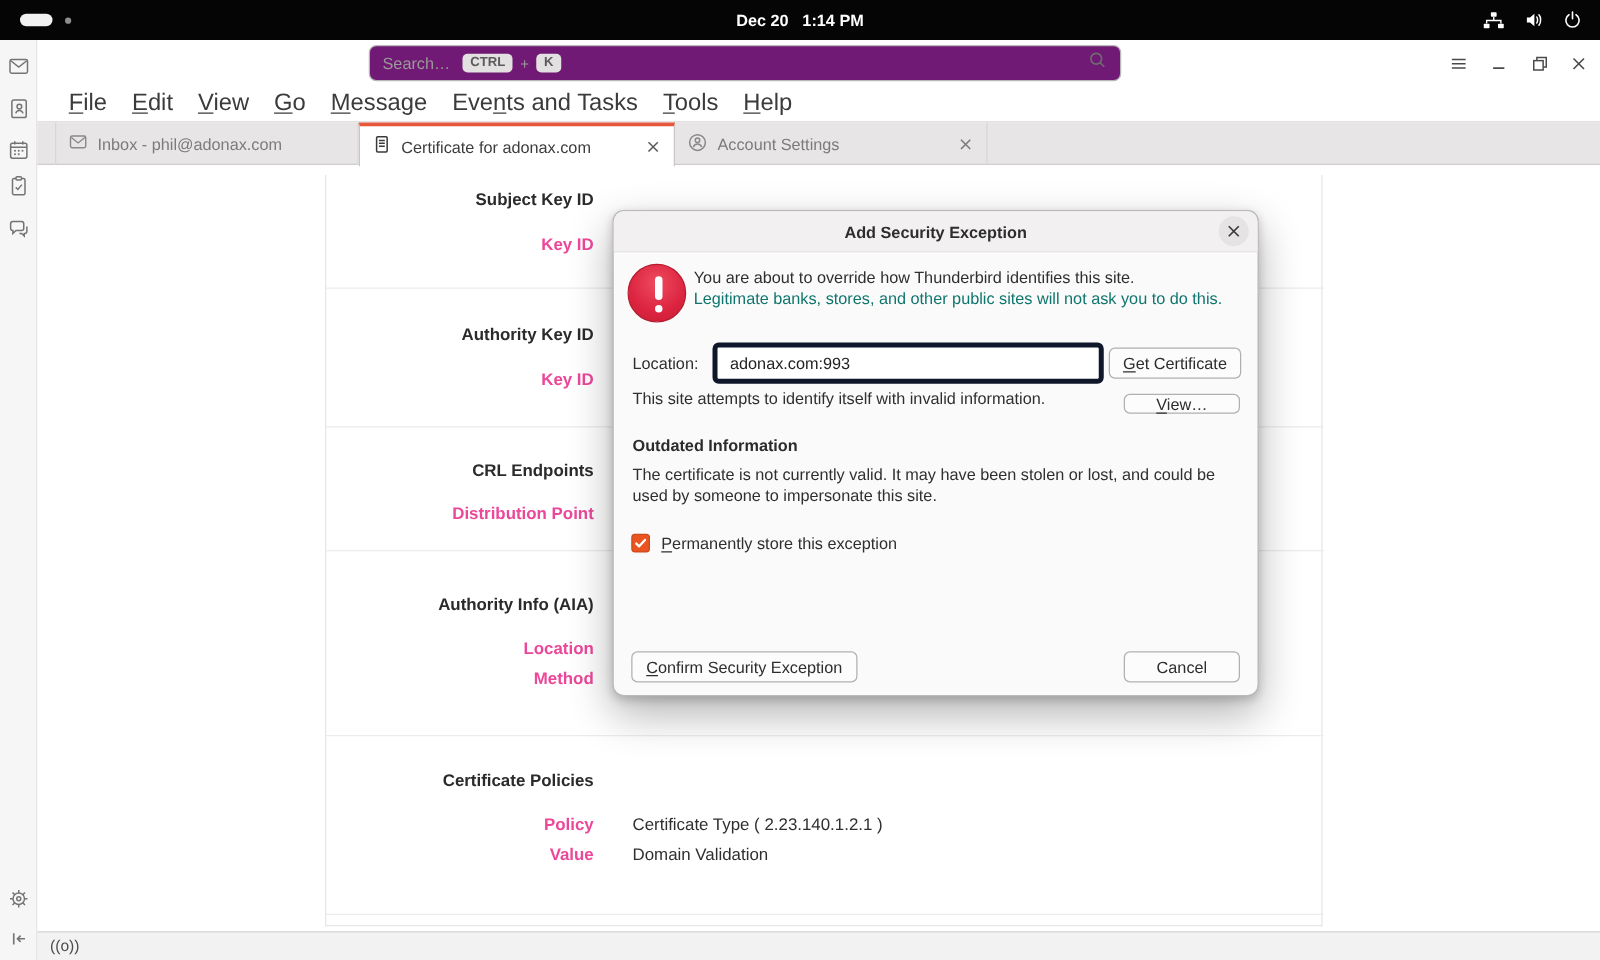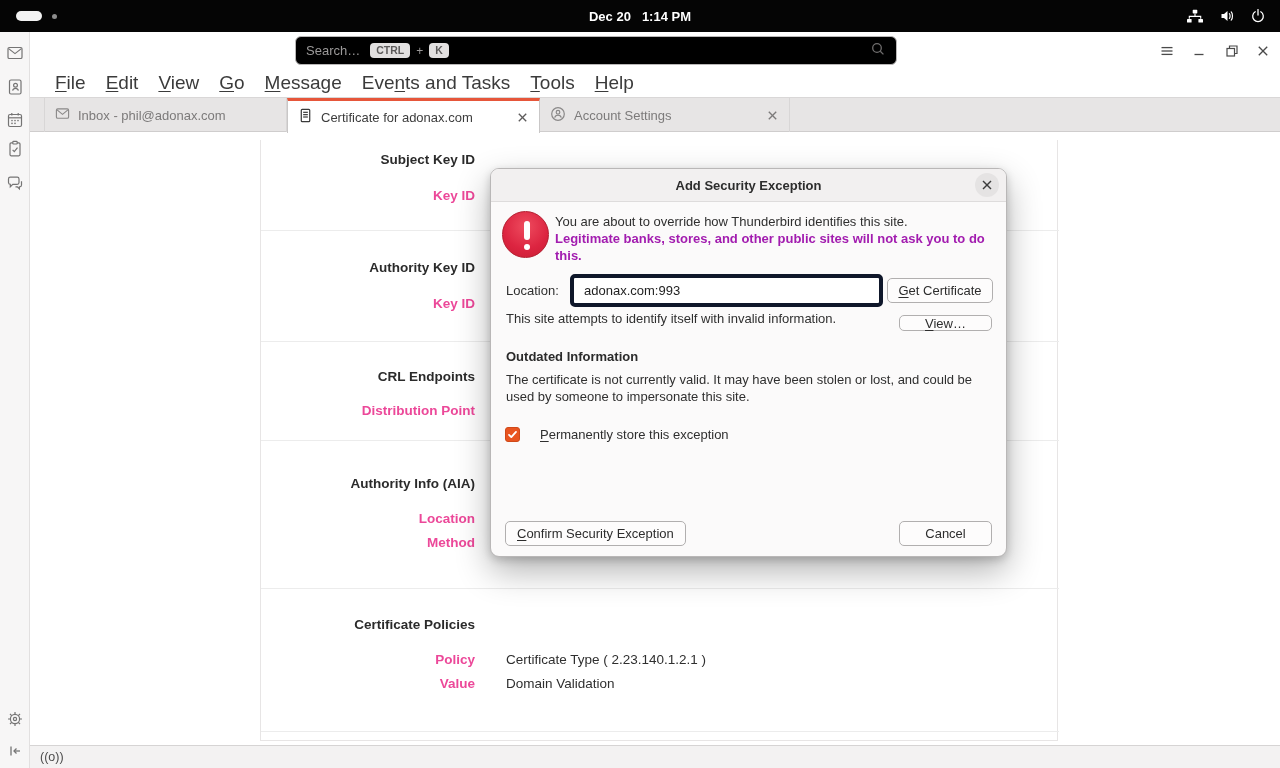--- a/index.html
+++ b/index.html
@@ -16,21 +16,21 @@
   .sysicons { position:absolute; right:14px; top:0; height:32px; display:flex; align-items:center; gap:15px; }
   .sysicons svg { display:block; }
 
   
   .spaces { position:absolute; left:0; top:32px; width:30px; height:736px; background:#f7f6f6; border-right:1px solid #e2e0e0; }
   .space-ic { position:absolute; left:6px; width:18px; height:18px; color:#757474; cursor:pointer; }
   .space-ic svg { display:block; }
 
   
   .toolbar { position:absolute; left:30px; top:32px; width:1250px; height:37px; background:#fff; }
-  .searchbox { position:absolute; left:265px; top:4px; width:602px; height:29px; background:#000000;
+  .searchbox { position:absolute; left:265px; top:4px; width:602px; height:29px; background:#701a75;
                border:1px solid #b9b7b7; border-radius:6px; display:flex; align-items:center; padding:0 10px; gap:6px;justify-content:flex-end; }
   .searchbox .ph { color:#9b9999; font-size:13px; margin-right:4px; }
   .kbd { background:#e2e0e0; border-radius:4px; color:#5c5a5a; font-size:10.5px; font-weight:700;
          padding:2px 6px; line-height:1; }
   .plus { color:#9b9999; font-size:12px; }
   .searchbox .mag { margin-left:auto; }
   .winbtn { position:absolute; top:6px; width:26px; height:26px; display:flex; align-items:center; justify-content:center;
             color:#4a4a4a; cursor:pointer; }
 
   
@@ -77,34 +77,34 @@
                   display:flex; align-items:center; justify-content:center; }
   .dlg-title { font-size:13px; font-weight:700; color:#2d2d2d; }
   .dlg-close { position:absolute; right:7px; top:4px; width:24px; height:24px; border-radius:50%;
                background:#e5e3e3; display:flex; align-items:center; justify-content:center; color:#3c3c3c; cursor:pointer; }
   .warn { position:absolute; left:11px; top:42px; width:47px; height:47px; border-radius:50%;
           background:radial-gradient(circle at 50% 32%, #ee4b5e 0%, #dc2440 60%, #c81d33 100%);
           border:1px solid #b41c2e; }
   .warn .bar { position:absolute; left:20.5px; top:9px; width:6px; height:19px; border-radius:3px; background:#fff; }
   .warn .pt  { position:absolute; left:20.5px; top:32px; width:6px; height:6px; border-radius:50%; background:#fff; }
   .intro { position:absolute; left:64px; top:44px; width:447px; line-height:17px; }
-  .intro .b { font-weight:700; color:#a21caf; }
+  .intro .b { font-weight:400; color:#0f766e; }
   .loc-label { position:absolute; left:15px; top:114px; }
   .loc-input { position:absolute; left:79px; top:105px; width:313px; height:33px; background:#fff;
                border:4px solid #0f172a; border-radius:5px; padding:0 10px; font-size:13px; color:#222;
                font-family:"Liberation Sans", sans-serif; }
   .btn { background:#fdfcfc; border:1px solid #b1afaf; border-radius:5px; font-size:13px; color:#2d2d2d;
          font-family:"Liberation Sans", sans-serif; display:flex; align-items:center; justify-content:center;
          cursor:pointer; }
   .btn-getcert { position:absolute; left:396px; top:109px; width:106px; height:25px; }
   .status-txt { position:absolute; left:15px; top:141px; width:345px; line-height:17px; }
   .btn-view { position:absolute; left:408px; top:146px; width:93px; height:16px; }
   .sec-title { position:absolute; left:15px; top:180px; font-weight:700; color:#2b2b2b; }
   .sec-body { position:absolute; left:15px; top:202px; width:487px; line-height:17px; }
-  .chk-row { position:absolute; left:14px; top:258px; display:flex; align-items:center; gap:20px; cursor:pointer; }
+  .chk-row { position:absolute; left:14px; top:258px; display:flex; align-items:center; gap:9px; cursor:pointer; }
   .chk { width:15px; height:15px; border-radius:3px; background:#e95420; border:1px solid #cf4919;
          display:flex; align-items:center; justify-content:center; }
   .btn-confirm { position:absolute; left:14px; top:352px; height:25px; padding:0 11px; }
   .btn-cancel { position:absolute; left:408px; top:352px; width:93px; height:25px; }
 </style>
 </head>
 <body>
 
 <div class="screen">
 

